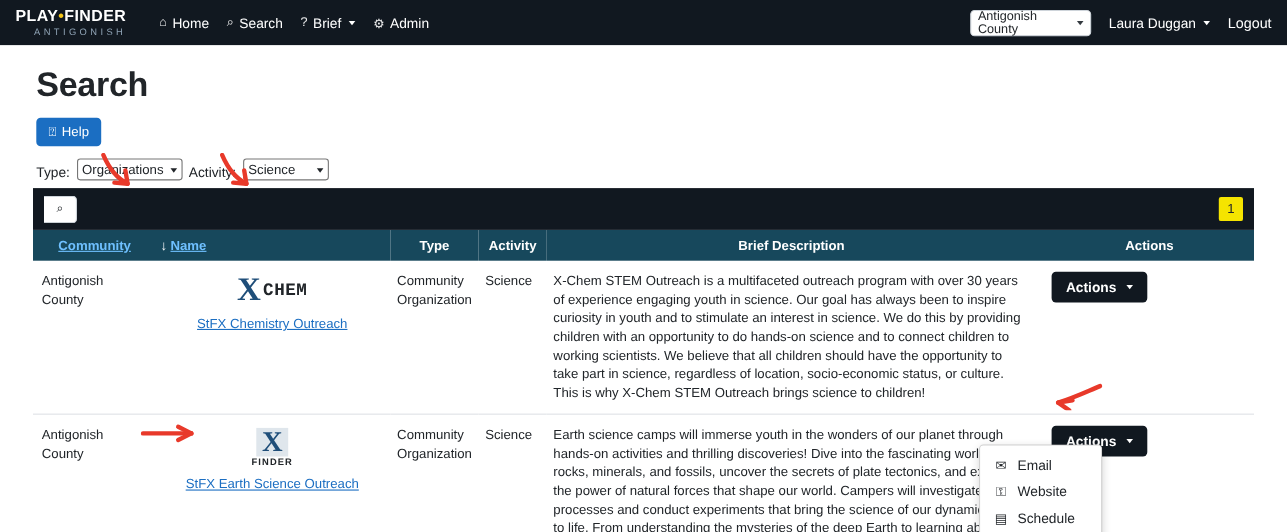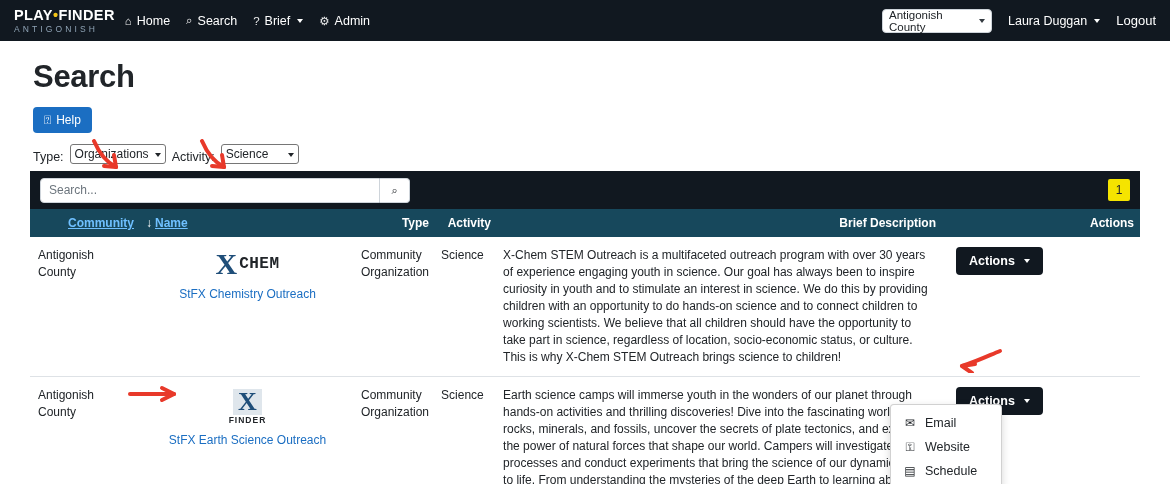--- a/index.html
+++ b/index.html
@@ -19,36 +19,37 @@
     background: #111820;
     display: flex;
     align-items: center;
     padding: 0 14px;
     color: #ffffff;
   }
   .brand {
     display: flex;
     flex-direction: column;
     justify-content: center;
-    margin-right: 10px;
+    margin-right: 30px;
     line-height: 1;
   }
   .brand-top {
     font-size: 14.5px;
     font-weight: bold;
     letter-spacing: .4px;
     color: #ffffff;
     white-space: nowrap;
   }
   .brand-top .dot { color: #f5c518; }
   .brand-bottom {
     font-size: 8.5px;
     letter-spacing: 3.1px;
     color: #8fa3b5;
     margin-top: 3px;
+    text-align: right;
   }
   .nav-links { display: flex; align-items: center; gap: 16px; }
   .nav-link {
     display: flex; align-items: center; gap: 5px;
     font-size: 12.5px;
     color: #ffffff;
     cursor: pointer;
     white-space: nowrap;
   }
   .nav-link .ico { font-size: 11.5px; opacity: .92; }
@@ -178,21 +179,21 @@
     width: 22px; height: 22px;
     display: flex; align-items: center; justify-content: center;
     border-radius: 2px;
     cursor: pointer;
   }
 
   
   table { width: 100%; border-collapse: collapse; }
   thead tr { background: #17485c; color: #fff; }
   thead th {
-    text-align: right;
+    text-align: center;
     font-size: 12px;
     font-weight: bold;
     padding: 7px 6px;
     vertical-align: middle;
   }
   thead th a { color: #6fc0ff; text-decoration: underline; cursor: pointer; }
   .sort-arrow { color: #fff; margin-right: 3px; }
 
   tbody td {
     padding: 10px 6px;
@@ -205,20 +206,21 @@
   .col-name { width: 215px; text-align: center; }
   .col-type { width: 78px; }
   .col-activity { width: 62px; }
   .col-desc { width: auto; padding-right: 14px; }
   .col-actions { width: 190px; }
 
   .org-link {
     display: block;
     margin-top: 5px;
     color: #1b6ec2;
+    text-decoration: underline;
     font-size: 12px;
     cursor: pointer;
   }
 
   
   .logo-xchem {
     display: flex; align-items: center; justify-content: center;
     gap: 2px; height: 34px;
   }
   .logo-xchem .x {
@@ -341,21 +343,20 @@
     </span>
     <span class="filter-label">Activity:</span>
     <span class="sel sel-act">
       <span>Science</span>
       <span class="caret"></span>
     </span>
   </div>
 
   
   <div class="searchbar">
-    <div class="search-input" placeholder="Search...">Search...</div>
     <div class="search-go">
       <span>⌕</span>
     </div>
     <div class="page-chip">1</div>
   </div>
 
   
   <table>
     <thead>
       <tr>

